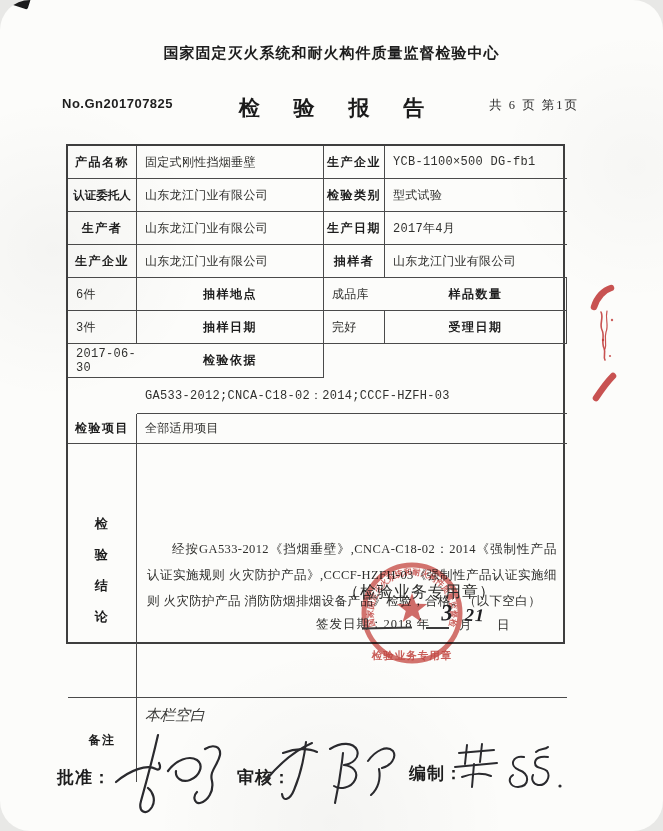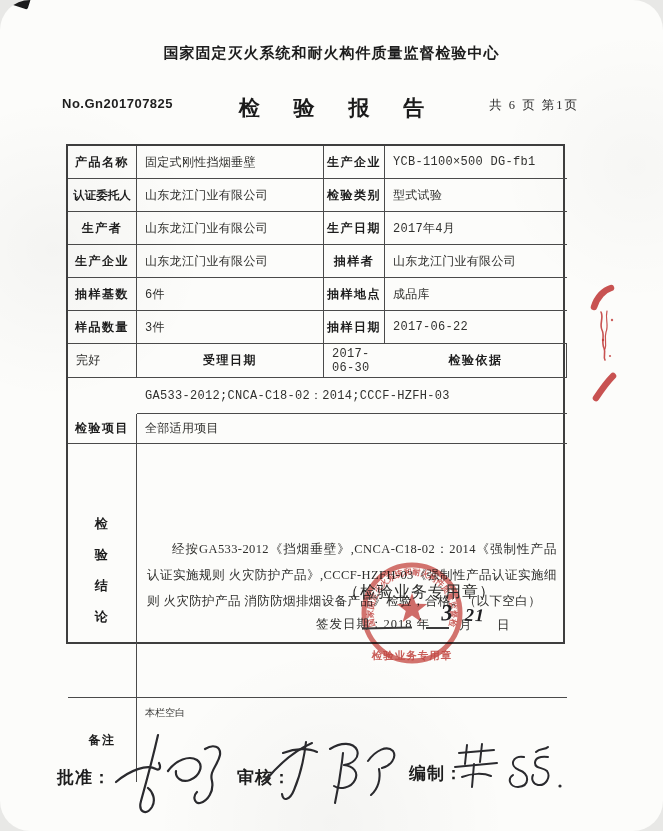--- a/index.html
+++ b/index.html
@@ -38,21 +38,21 @@
   .lbl.tight{letter-spacing:0;font-size:11.5px;text-align:right;}
   .val{font-family:Liberation Mono, monospace;font-size:12px;color:#30302e;padding-left:8px;letter-spacing:.3px;}
   .span3{grid-column:2 / span 3;}
   .vlabel{flex-direction:column;justify-content:center;gap:13px;font-weight:bold;font-size:13px;color:#1c1c1c;}
   .concl-cell{position:relative;align-items:center;}
   .concl-text{
     font-family:"Liberation Serif",serif;font-size:12.5px;line-height:26px;color:#2e2e2c;
     padding:9px 10px 0 10px;text-indent:2em;letter-spacing:.4px;text-align:justify;
   }
   .remark-cell{align-items:flex-start;}
-  .remark-text{font-family:"Liberation Serif",serif;font-size:10px;color:#3a3a38;padding:8px 0 0 8px;}
+  .remark-text{font-family:"Liberation Serif",serif;font-size:15px;color:#3a3a38;padding:8px 0 0 8px;font-style:italic;}
 
   .seal-note{position:absolute;left:343px;top:582px;font-family:"Liberation Serif",serif;font-size:16px;color:#2c2c2a;letter-spacing:1px;}
   .issue-line{position:absolute;left:316px;top:616px;font-family:"Liberation Serif",serif;font-size:12.5px;color:#2c2c2a;letter-spacing:1px;text-align:center;}
   .issue-month{position:absolute;left:459px;top:617px;font-family:"Liberation Serif",serif;font-size:12.5px;color:#2c2c2a;}
   .issue-day{position:absolute;left:497px;top:617px;font-family:"Liberation Serif",serif;font-size:12.5px;color:#2c2c2a;}
   .hw{font-family:"Liberation Serif",serif;font-style:italic;font-weight:bold;color:#1f1f22;}
   .hw-month{position:absolute;left:441px;top:600px;font-size:23px;transform:rotate(-4deg);}
   .hw-day{position:absolute;left:465px;top:605px;font-size:18px;letter-spacing:1px;transform:rotate(2deg);}
   .strike{position:absolute;height:1.6px;background:#3a3a3a;}
   .strike.s1{left:362px;top:627px;width:50px;transform:rotate(-1deg);}
@@ -93,29 +93,27 @@
     <div class="cell lbl">生产者</div>
     <div class="cell val">山东龙江门业有限公司</div>
     <div class="cell lbl">生产日期</div>
     <div class="cell val lastcol">2017年4月</div>
 
     <div class="cell lbl">生产企业</div>
     <div class="cell val">山东龙江门业有限公司</div>
     <div class="cell lbl">抽样者</div>
     <div class="cell val lastcol">山东龙江门业有限公司</div>
 
-    <div class="cell lbl">抽样基数</div>
     <div class="cell val">6件</div>
     <div class="cell lbl">抽样地点</div>
     <div class="cell val lastcol">成品库</div>
 
     <div class="cell lbl">样品数量</div>
     <div class="cell val">3件</div>
     <div class="cell lbl">抽样日期</div>
-    <div class="cell val lastcol">2017-06-22</div>
 
     <div class="cell val">完好</div>
     <div class="cell lbl">受理日期</div>
     <div class="cell val lastcol">2017-06-30</div>
 
     <div class="cell lbl">检验依据</div>
     <div class="cell val span3 lastcol">GA533-2012;CNCA-C18-02：2014;CCCF-HZFH-03</div>
 
     <div class="cell lbl">检验项目</div>
     <div class="cell val span3 lastcol">全部适用项目</div>

